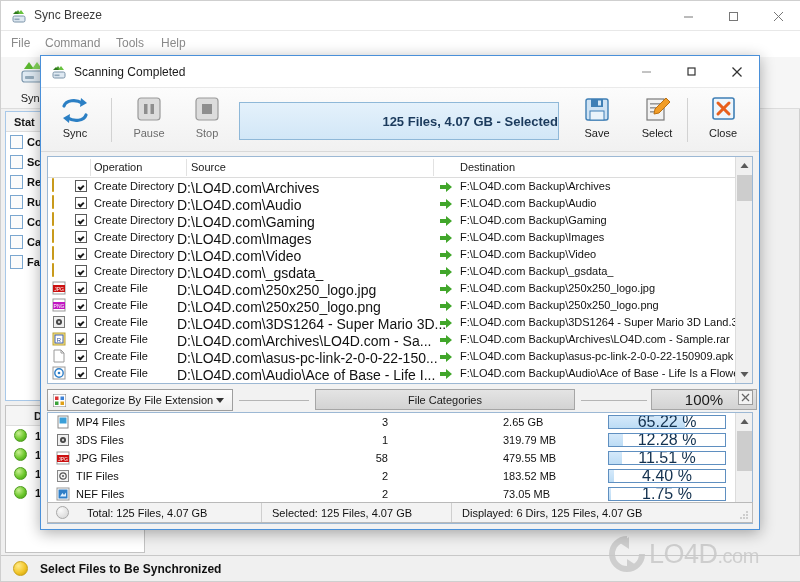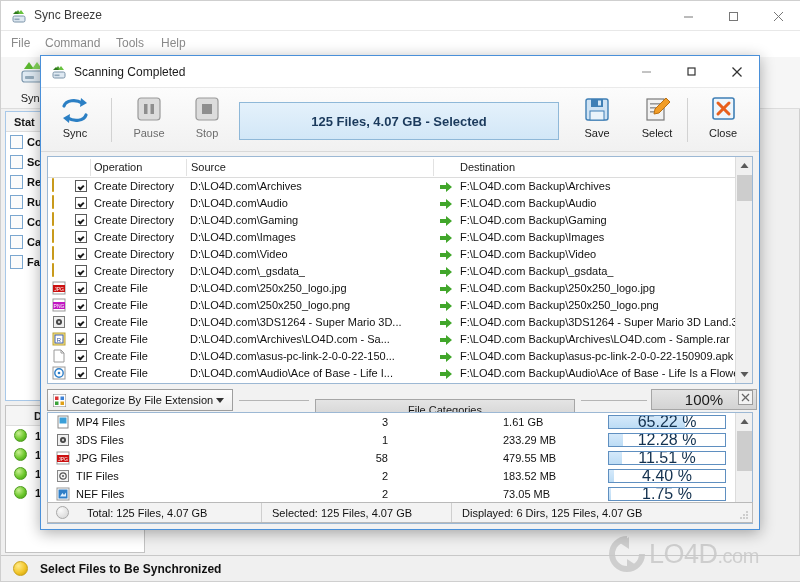--- a/index.html
+++ b/index.html
@@ -156,21 +156,21 @@
   .dtb .lbl { font-size: 11px; color: #222; margin-top: 3px; }
   .dtb .lbl.dim { color: #6d6d6d; }
   .dtb-sep {
     position: absolute; top: 10px; width: 1px; height: 44px;
     background: #d2d2d2;
   }
   #dlg-progress {
     position: absolute; top: 14px; height: 38px;
     background: linear-gradient(180deg,#e4f1fb 0%, #d2e7f7 100%);
     border: 1px solid #8fb8d8;
-    display: flex; align-items: center; justify-content: center;
+    display: flex; align-items: center; justify-content: flex-end;
   }
   #dlg-progress .ptext {
     font-size: 13px; font-weight: bold; color: #1b3a5c;
   }
 
   
   #dlg-list {
     position: absolute; left: 6px; top: 100px; width: 706px; height: 228px;
     background: #ffffff; border: 1px solid #9cb8d4; padding-left: 32px;
   }
@@ -193,21 +193,21 @@
   .lrow .cbx {
     position: absolute; left: 27px; top: 2px; width: 12px; height: 12px;
     border: 1px solid #5a5a5a; background: #fff;
   }
   .lrow .cbx:after {
     content: ""; position: absolute; left: 2px; top: 4px;
     width: 4px; height: 2px; border-left: 2px solid #1a1a1a; border-bottom: 2px solid #1a1a1a;
     transform: rotate(-45deg);
   }
   .lrow .op   { position: absolute; left: 46px; top: 2px; font-size: 11px; color: #111; }
-  .lrow .src  { position: absolute; left: 142px; top: 2px; font-size: 11px; color: #111; }
+  .lrow .src  { position: absolute; left: 129px; top: 2px; font-size: 14px; color: #111; }
   .lrow .arrow{ position: absolute; left: 392px; top: 4px; }
   .lrow .dst  { position: absolute; left: 412px; top: 2px; font-size: 11px; color: #111; }
 
   
   .vsb {
     position: absolute; right: 0; top: 0; width: 17px; height: 100%;
     background: #f0f0f0; border-left: 1px solid #dcdcdc;
   }
   .vsb .btn-up, .vsb .btn-dn {
     position: absolute; left: 0; width: 16px; height: 17px;
@@ -234,21 +234,21 @@
   #cat-combo .lbl { position: absolute; left: 24px; top: 4px; font-size: 11px; color: #111; }
   #cat-combo .arw {
     position: absolute; right: 8px; top: 8px;
     width: 0; height: 0; border-left: 4px solid transparent;
     border-right: 4px solid transparent; border-top: 5px solid #333;
   }
   #cat-line {
     position: absolute; left: 192px; top: 11px; width: 70px; height: 1px; background: #b5b5b5;
   }
   #cat-title-btn {
-    position: absolute; left: 268px; top: 10px; width: 260px; height: 21px;
+    position: absolute; left: 268px; top: 0; width: 260px; height: 21px;
     background: linear-gradient(180deg,#e4e4e4,#d3d3d3);
     border: 1px solid #a6a6a6;
     display: flex; align-items: center; justify-content: center;
     font-size: 11px; color: #1a1a1a;
   }
   #cat-line2 {
     position: absolute; left: 534px; top: 11px; width: 66px; height: 1px; background: #b5b5b5;
   }
   #cat-pct-btn {
     position: absolute; left: 604px; top: 0; width: 124px; height: 21px;
@@ -755,35 +755,35 @@
   </div>
 
   <div id="dlg-cat-list">
     <div class="crow">
       <span class="cic"><svg width="14" height="14" viewBox="0 0 14 14">
             <rect x="2" y="1" width="10" height="12" fill="#fff" stroke="#8a8a8a"></rect>
             <rect x="3.5" y="2.5" width="7" height="6" fill="#3a9fd8"></rect>
           </svg></span>
       <span class="cname">MP4 Files</span>
       <span class="ccount">3</span>
-      <span class="csize">1.61 GB</span>
+      <span class="csize">2.65 GB</span>
       <span class="cbar">
         <span class="fill" style="width:65.22%"></span>
         <span class="pct">65.22 %</span>
       </span>
     </div>
     <div class="crow">
       <span class="cic"><svg width="14" height="14" viewBox="0 0 14 14">
             <rect x="1.5" y="1.5" width="11" height="11" fill="#f0f0f0" stroke="#777"></rect>
             <circle cx="7" cy="7" r="3" fill="#444"></circle>
             <circle cx="7" cy="7" r="1.2" fill="#ccc"></circle>
           </svg></span>
       <span class="cname">3DS Files</span>
       <span class="ccount">1</span>
-      <span class="csize">233.29 MB</span>
+      <span class="csize">319.79 MB</span>
       <span class="cbar">
         <span class="fill" style="width:12.28%"></span>
         <span class="pct">12.28 %</span>
       </span>
     </div>
     <div class="crow">
       <span class="cic"><svg width="14" height="14" viewBox="0 0 14 14">
             <rect x="1" y="1" width="12" height="12" fill="#fff" stroke="#999"></rect>
             <rect x="1" y="4" width="12" height="7" fill="#cc1111"></rect>
             <text x="7" y="9.8" font-size="5" fill="#fff" text-anchor="middle" font-family="Liberation Sans">JPG</text>

